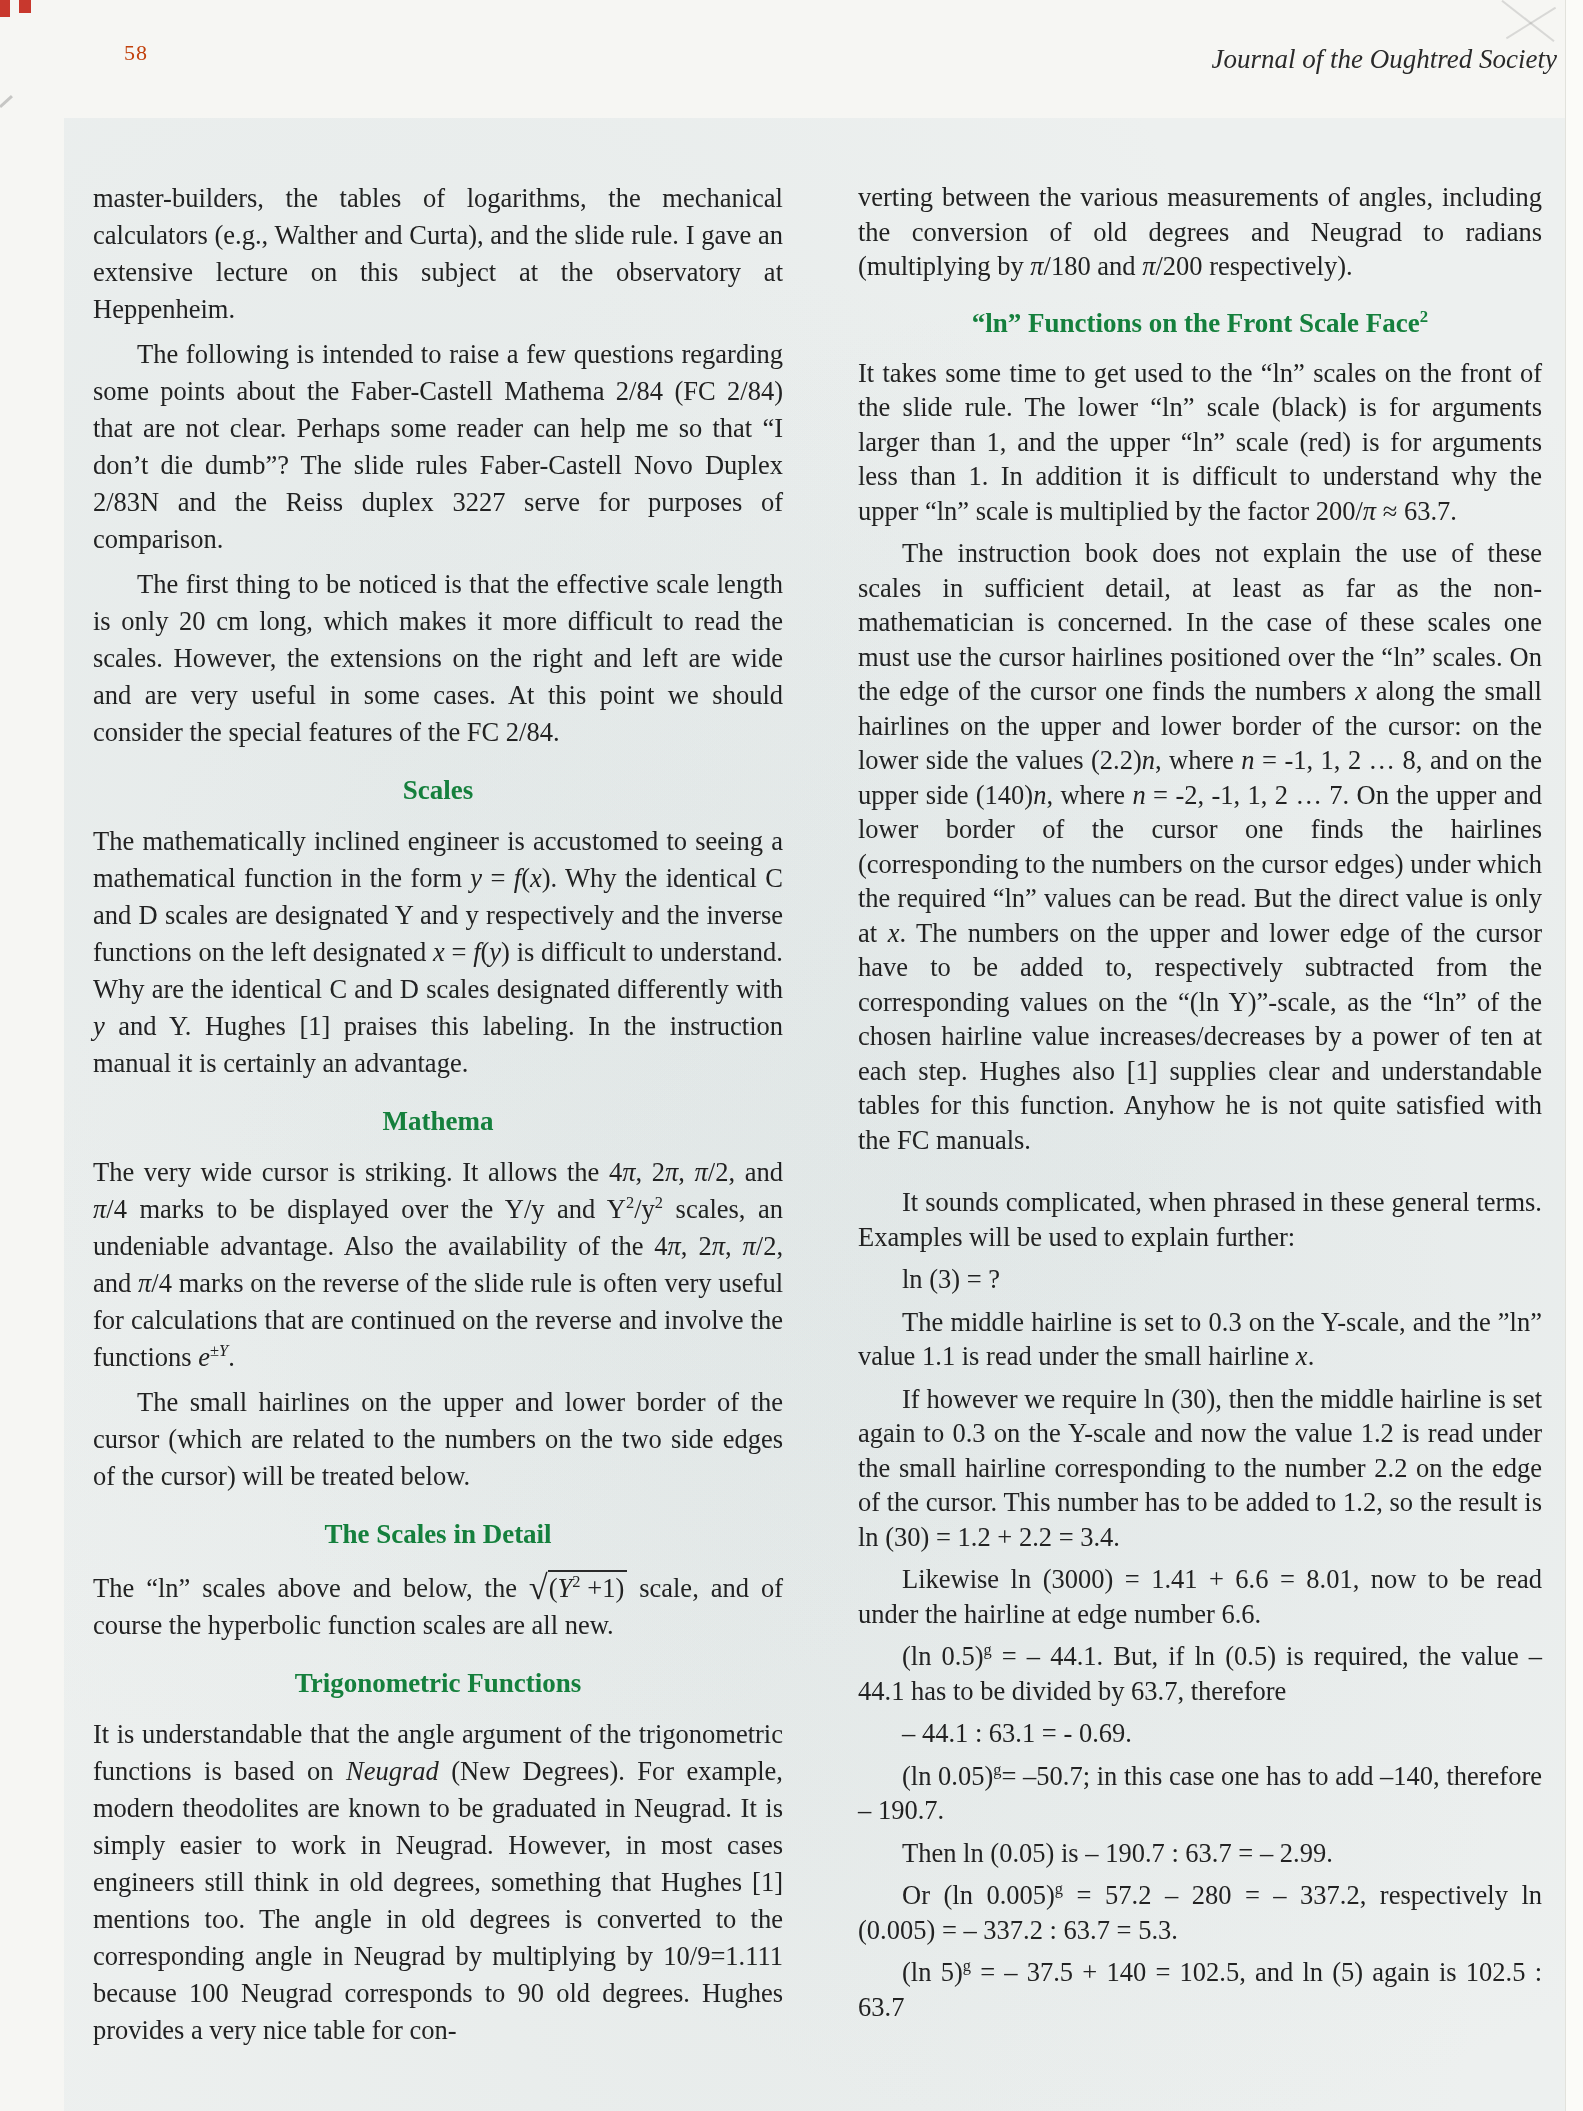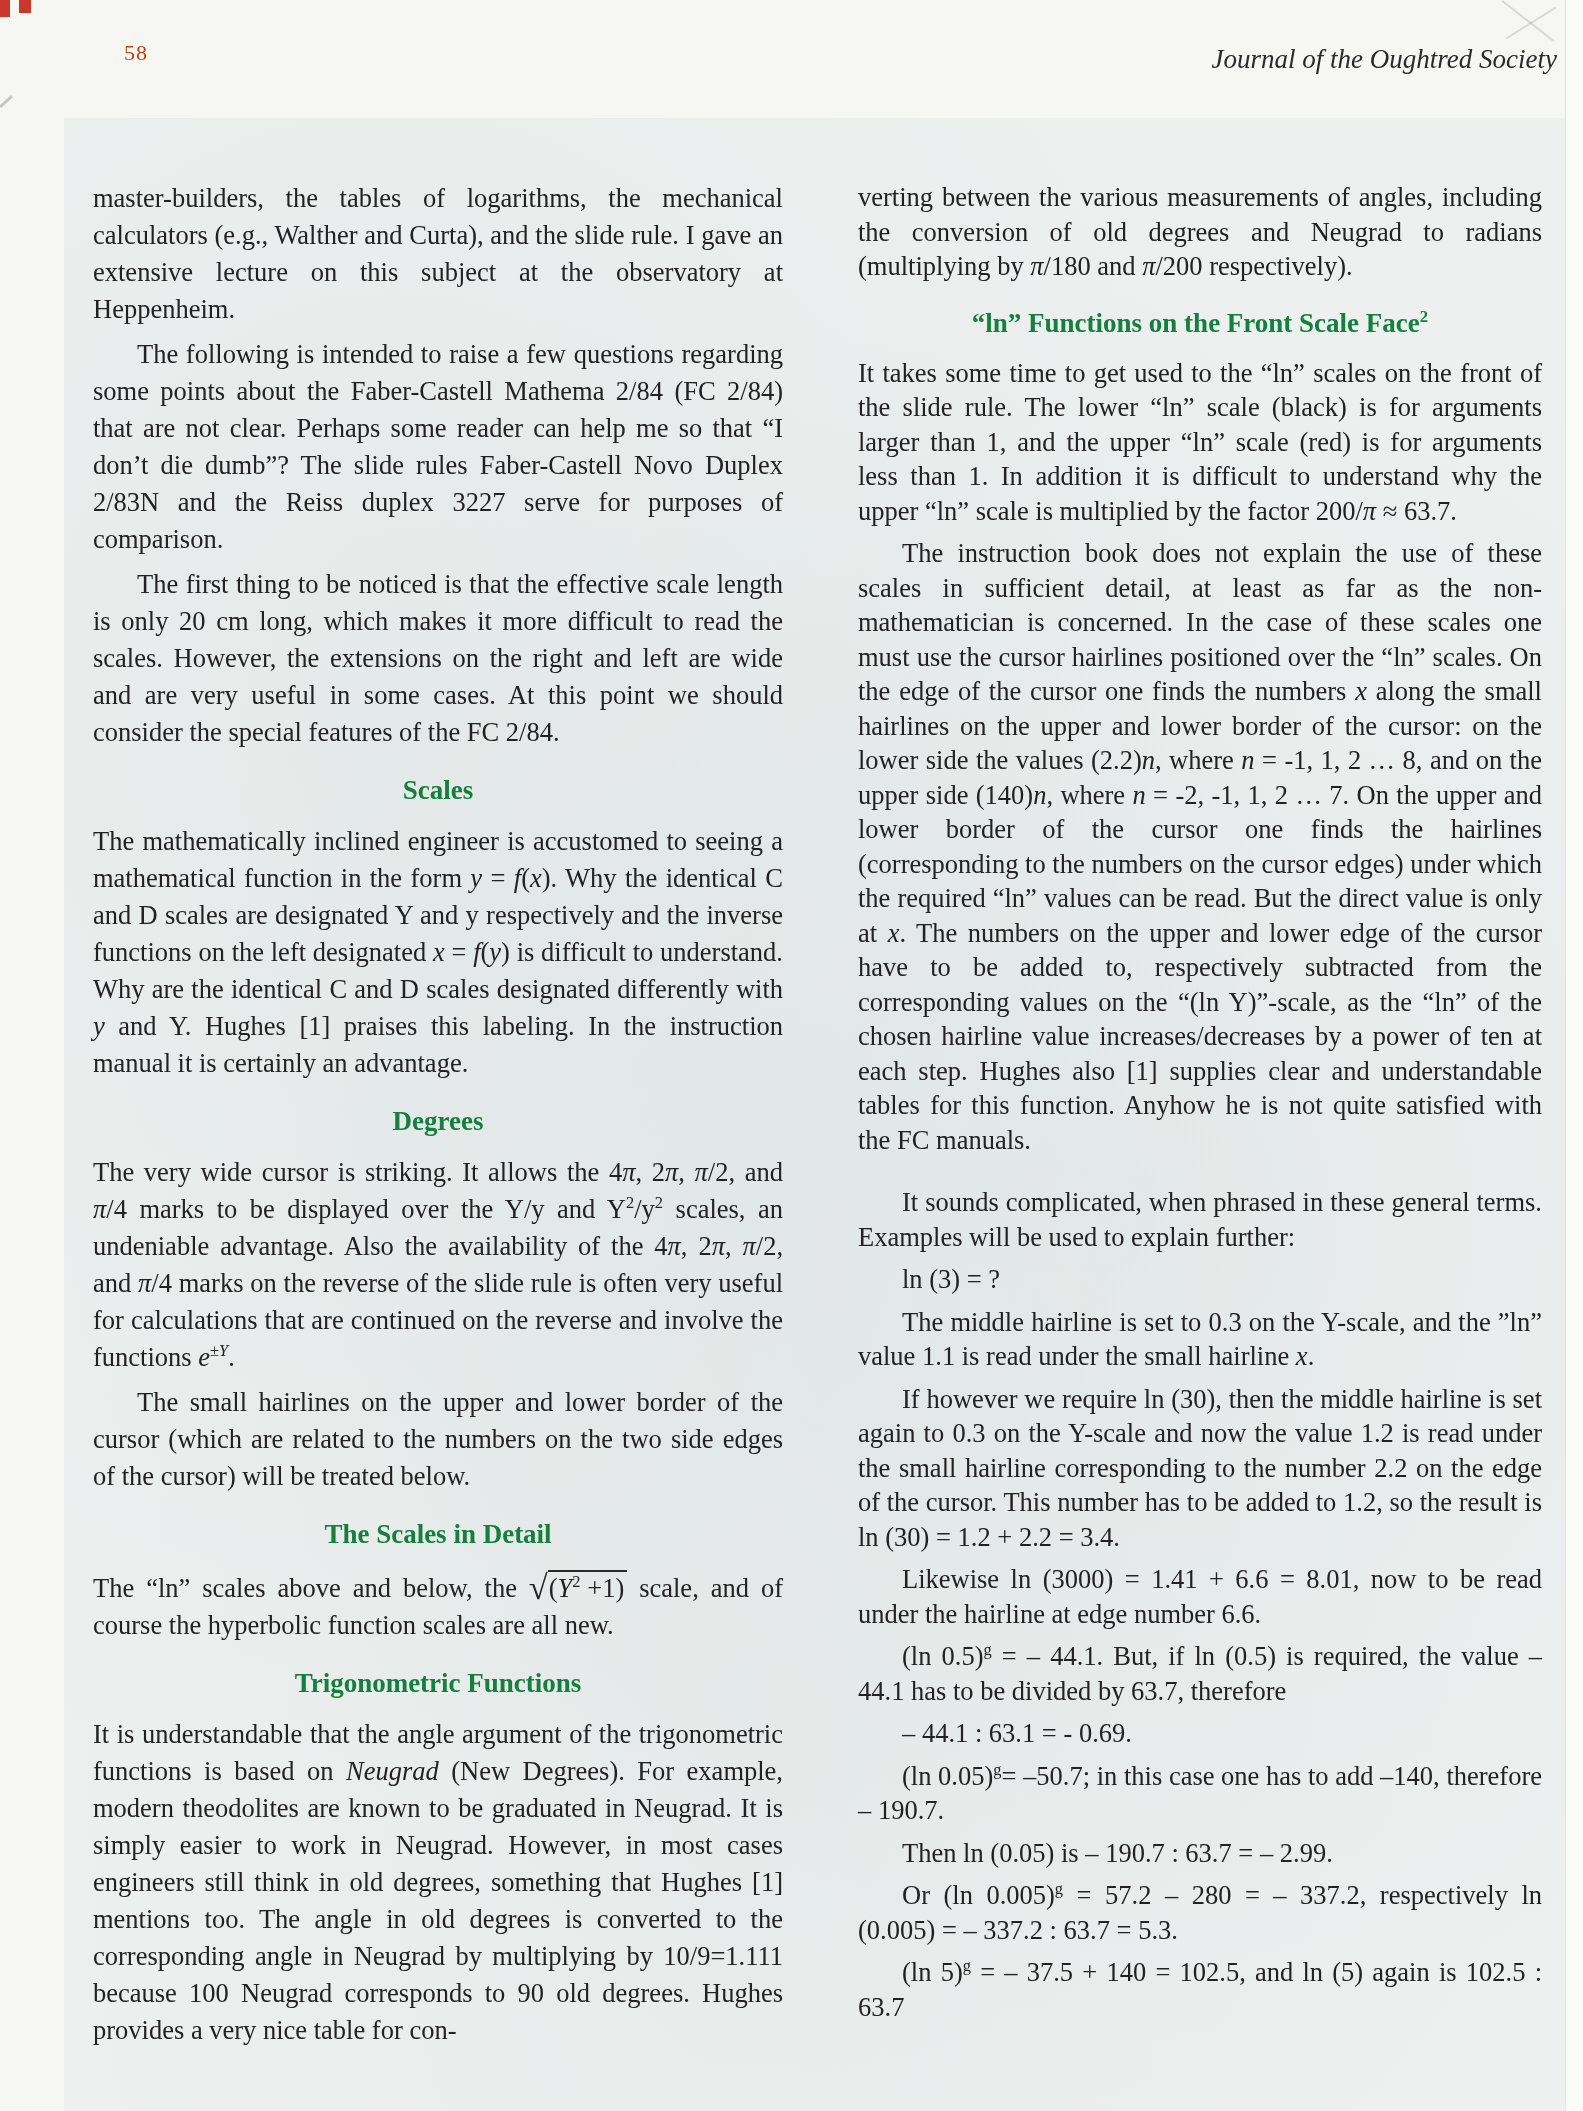--- a/index.html
+++ b/index.html
@@ -76,21 +76,21 @@
 
   <div class="page-number">58</div>
   <div class="journal-title">Journal of the Oughtred Society</div>
 
   <div class="col col-left">
       <p class="para">master-builders, the tables of logarithms, the mechanical calculators (e.g., Walther and Curta), and the slide rule.  I gave an extensive lecture on this subject at the observatory at Heppenheim.</p>
       <p class="para indent">The following is intended to raise a few questions regarding some points about the Faber-Castell Mathema 2/84 (FC 2/84) that are not clear. Perhaps some reader can help me so that “I don’t die dumb”? The slide rules Faber-Castell Novo Duplex 2/83N and the Reiss duplex 3227 serve for purposes of comparison.</p>
       <p class="para indent">The first thing to be noticed is that the effective scale length is only 20 cm long, which makes it more difficult to read the scales. However, the extensions on the right and left are wide and are very useful in some cases. At this point we should consider the special features of the FC 2/84.</p>
       <h3 class="head">Scales</h3>
       <p class="para">The mathematically inclined engineer is accustomed to seeing a mathematical function in the form <i>y</i> = <i>f</i>(<i>x</i>). Why the identical C and D scales are designated Y and y respectively and the inverse functions on the left designated <i>x</i> = <i>f</i>(<i>y</i>) is difficult to understand.  Why are the identical C and D scales designated differently with <i>y</i> and Y.  Hughes [1] praises this labeling. In the instruction manual it is certainly an advantage.</p>
-      <h3 class="head">Degrees</h3>
+      <h3 class="head">Mathema</h3>
       <p class="para">The very wide cursor is striking. It allows the 4<i>π</i>, 2<i>π</i>, <i>π</i>/2, and <i>π</i>/4 marks to be displayed over the Y/y and Y<sup>2</sup>/y<sup>2</sup> scales, an undeniable advantage. Also the availability of the 4<i>π</i>, 2<i>π</i>, <i>π</i>/2, and <i>π</i>/4 marks on the reverse of the slide rule is often very useful for calculations that are continued on the reverse and involve the functions <i>e</i><sup>±<i>Y</i></sup>.</p>
       <p class="para indent">The small hairlines on the upper and lower border of the cursor (which are related to the numbers on the two side edges of the cursor) will be treated below.</p>
       <h3 class="head">The Scales in Detail</h3>
       <p class="para">The “ln” scales above and below, the <span class="sqrt"><span class="rsign">√</span><span class="ovl">(<i>Y</i><sup>2</sup> +1)</span></span> scale, and of course the hyperbolic function scales are all new.</p>
       <h3 class="head">Trigonometric Functions</h3>
       <p class="para">It is understandable that  the angle argument of the trigonometric functions is based on <i>Neugrad</i> (New Degrees). For example, modern theodolites are known to be graduated in Neugrad.  It is simply easier to work in Neugrad. However, in most cases engineers still think in old degrees, something that Hughes [1] mentions too.  The angle in old degrees is converted to the corresponding angle in Neugrad by multiplying by 10/9=1.111 because 100 Neugrad corresponds to 90 old degrees. Hughes provides a very nice table for con-</p>
     </div>
   <div class="col col-right">
       <p class="para">verting between the various measurements of angles, including the conversion of old degrees and Neugrad to radians (multiplying by <i>π</i>/180 and <i>π</i>/200 respectively).</p>
       <h3 class="head">“ln” Functions on the Front Scale Face<sup>2</sup></h3>

